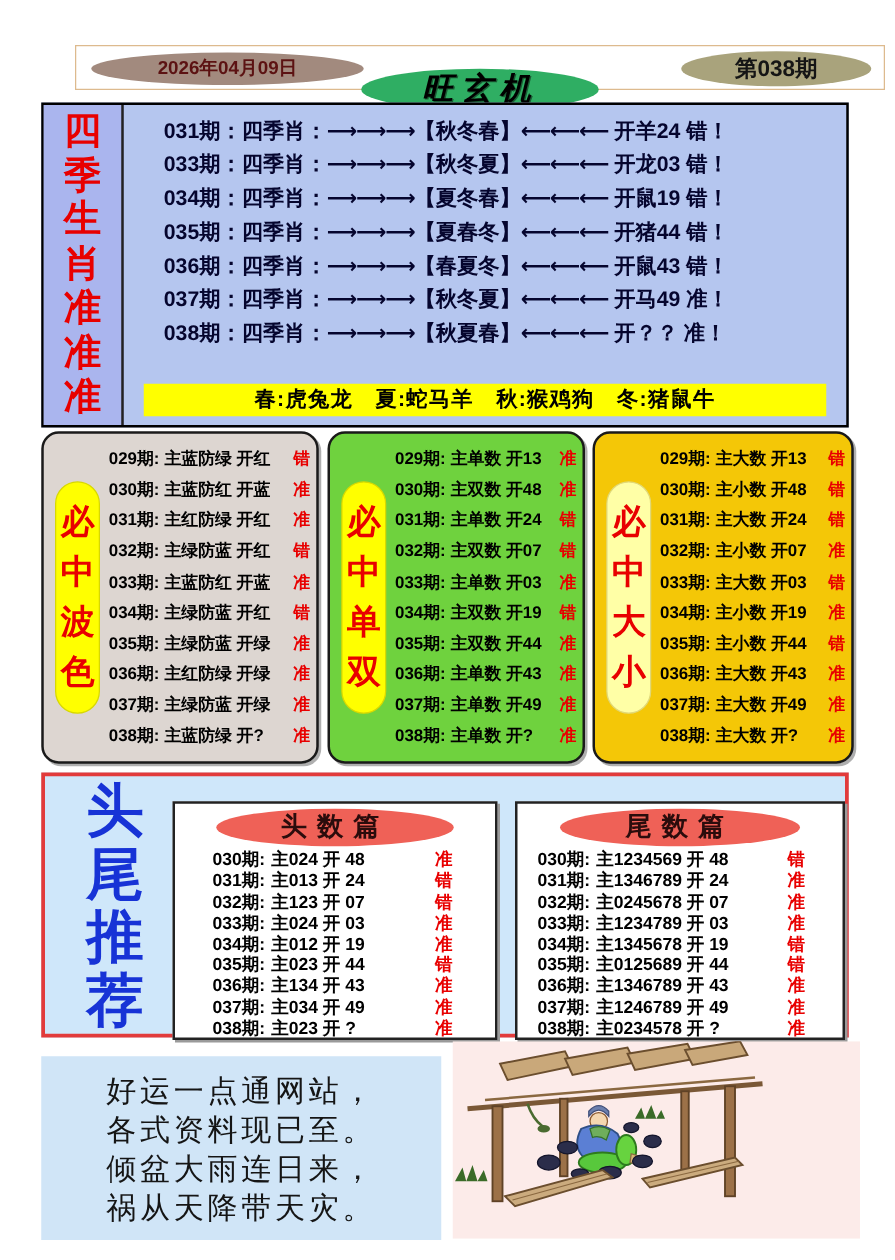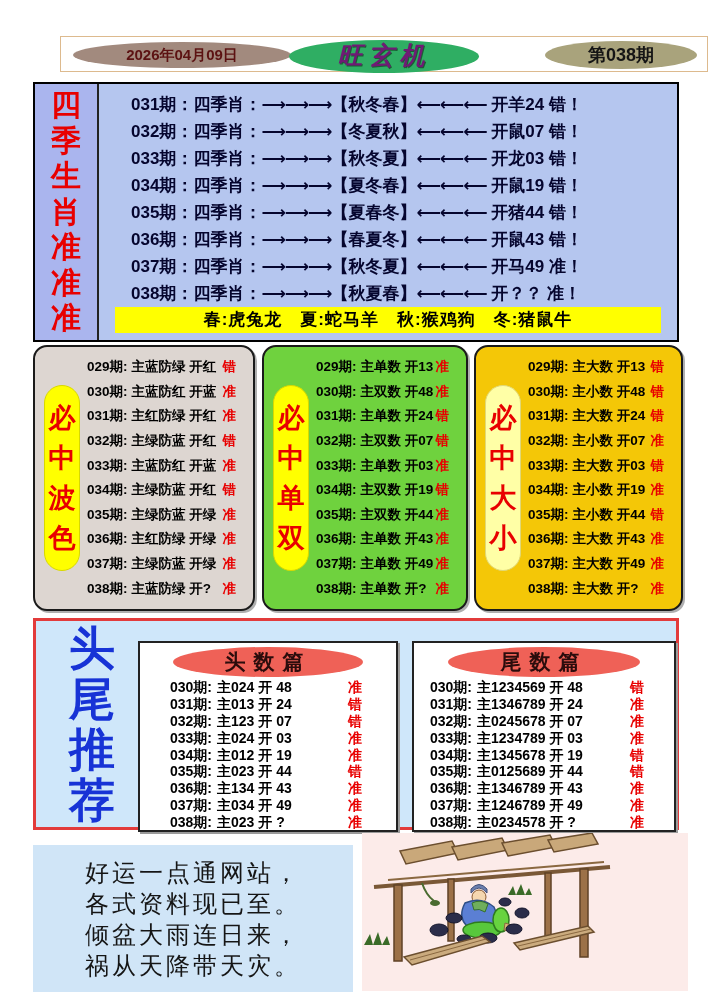--- a/index.html
+++ b/index.html
@@ -2,42 +2,42 @@
 <html><head>
 <meta charset="utf-8">
 <style>
   * { margin:0; padding:0; box-sizing:border-box; }
   html,body { width:716px; height:1008px; background:#fff; font-family:"Liberation Sans","DejaVu Sans",sans-serif; position:relative; overflow:hidden; }
 
   
   .header { position:absolute; left:33px; top:36px; width:648px; height:36px; border:1px solid #ddba8e; background:#fff;margin-left:27px; }
   .oval { position:absolute; border-radius:50%; text-align:center; white-space:nowrap; }
   .oval-date { left:12px; top:5px; width:218px; height:26px; background:#a28a7e; color:#5c1212; font-weight:bold; font-size:15px; line-height:26px; }
-  .oval-title { left:50%; transform:translateX(-50%); top:3px; width:190px; height:33px; background:#2fae63; color:#701a75; font-family:"DejaVu Serif",serif; font-weight:bold; font-style:italic; font-size:25px; line-height:31px; letter-spacing:6px; text-shadow:1px 1px 0 #1b5e35;text-align:center; }
+  .oval-title { left:50%; transform:translateX(-50%); top:18px; width:190px; height:33px; background:#2fae63; color:#000000; font-family:"DejaVu Serif",serif; font-weight:bold; font-style:italic; font-size:25px; line-height:31px; letter-spacing:6px; text-shadow:1px 1px 0 #1b5e35;text-align:center; }
   .oval-issue { right:10px; top:4px; width:152px; height:28px; background:#a9a37c; color:#151515; font-weight:bold; font-size:18px; line-height:28px; }
 
   
   .season { position:absolute; left:33px; top:82px; width:646px; height:260px; background:#b5c6ef; border:2px solid #000; }
   .season-side { position:absolute; left:0; top:0; width:64px; height:100%; background:#aab5ee; border-right:2px solid #222; text-align:center; padding-top:3px; }
   .season-side span { display:block; font-size:30px; font-weight:bold; color:#e80000; line-height:35.5px; font-family:"DejaVu Sans",sans-serif; }
   .season-rows { position:absolute; left:66px; top:7px; right:4px; }
   .srow { height:27px; line-height:27px; font-size:17px; font-weight:bold; color:#05052e; padding-left:30px; white-space:nowrap; }
   .srow .arrows { letter-spacing:-1px; }
   .season-bar { position:absolute; left:80px; right:16px; bottom:7px; height:26px; background:#ffff00; color:#000; font-weight:bold; font-size:17px; text-align:center; line-height:26px; letter-spacing:1px; }
 
   
   .panel { position:absolute; top:345px; height:266px; border:2px solid #1a1a1a; border-radius:14px; box-shadow:2px 2px 0 rgba(110,110,110,.55); }
   .panel-bose { left:33px; width:222px; background:#ddd6d1; }
   .panel-danshuang { left:262px; width:206px; background:#6fd23e; }
   .panel-daxiao { left:474px; width:209px; background:#f4c707; }
   .pill { position:absolute; left:9px; top:50%; transform:translateY(-50%); width:36px; border-radius:18px; background:#ffff00; text-align:center; padding:12px 0; border:1px solid #d8d800; }
   .panel-daxiao .pill { background:#ffffa6; border-color:#e0d878; }
   .pill span { display:block; font-size:27px; font-weight:bold; color:#e80000; line-height:40px; font-family:"DejaVu Sans",sans-serif; }
   .prow-wrap { position:absolute; left:0; right:0; top:8px; }
-  .prow { display:flex; align-items:center; height:24.6px; font-size:13.5px; font-weight:bold; color:#000; padding-left:52px; padding-right:17px; white-space:nowrap; }
+  .prow { display:flex; align-items:center; height:24.6px; font-size:13.5px; font-weight:bold; color:#000; padding-left:52px; padding-right:5px; white-space:nowrap; }
   .prow .pick { margin-left:4px; }
   .prow .result { margin-left:auto; color:#e80000; }
 
   
   .recommend { position:absolute; left:33px; top:618px; width:646px; height:212px; background:#cfe7fa; border:3px solid #e23b3b; }
   .rec-side { position:absolute; left:10px; top:2px; width:92px; text-align:center; }
   .rec-side span { display:block; font-size:46px; font-weight:bold; color:#1733d6; line-height:50.5px; font-family:"DejaVu Sans",sans-serif; }
   .rec-box { position:absolute; top:8px; height:191px; background:#fff; border:2px solid #222; box-shadow:2px 2px 0 #9a9a9a;margin-top:12px; }
   .box-head { left:102px; width:260px; }
   .box-tail { left:376px; width:264px; }
@@ -68,21 +68,20 @@
       <span>生</span>
       <span>肖</span>
       <span>准</span>
       <span>准</span>
       <span>准</span>
     </div>
   <div class="season-rows">
 
       <div class="srow"><span>031期：</span><span>四季肖：</span><span class="arrows">⟶⟶⟶</span><span>【秋冬春】</span><span class="arrows">⟵⟵⟵</span><span>&nbsp;</span><span>开羊24 错！</span></div>
 
-      <div class="srow"><span>032期：</span><span>四季肖：</span><span class="arrows">⟶⟶⟶</span><span>【冬夏秋】</span><span class="arrows">⟵⟵⟵</span><span>&nbsp;</span><span>开鼠07 错！</span></div>
 
       <div class="srow"><span>033期：</span><span>四季肖：</span><span class="arrows">⟶⟶⟶</span><span>【秋冬夏】</span><span class="arrows">⟵⟵⟵</span><span>&nbsp;</span><span>开龙03 错！</span></div>
 
       <div class="srow"><span>034期：</span><span>四季肖：</span><span class="arrows">⟶⟶⟶</span><span>【夏冬春】</span><span class="arrows">⟵⟵⟵</span><span>&nbsp;</span><span>开鼠19 错！</span></div>
 
       <div class="srow"><span>035期：</span><span>四季肖：</span><span class="arrows">⟶⟶⟶</span><span>【夏春冬】</span><span class="arrows">⟵⟵⟵</span><span>&nbsp;</span><span>开猪44 错！</span></div>
 
       <div class="srow"><span>036期：</span><span>四季肖：</span><span class="arrows">⟶⟶⟶</span><span>【春夏冬】</span><span class="arrows">⟵⟵⟵</span><span>&nbsp;</span><span>开鼠43 错！</span></div>
 
       <div class="srow"><span>037期：</span><span>四季肖：</span><span class="arrows">⟶⟶⟶</span><span>【秋冬夏】</span><span class="arrows">⟵⟵⟵</span><span>&nbsp;</span><span>开马49 准！</span></div>

